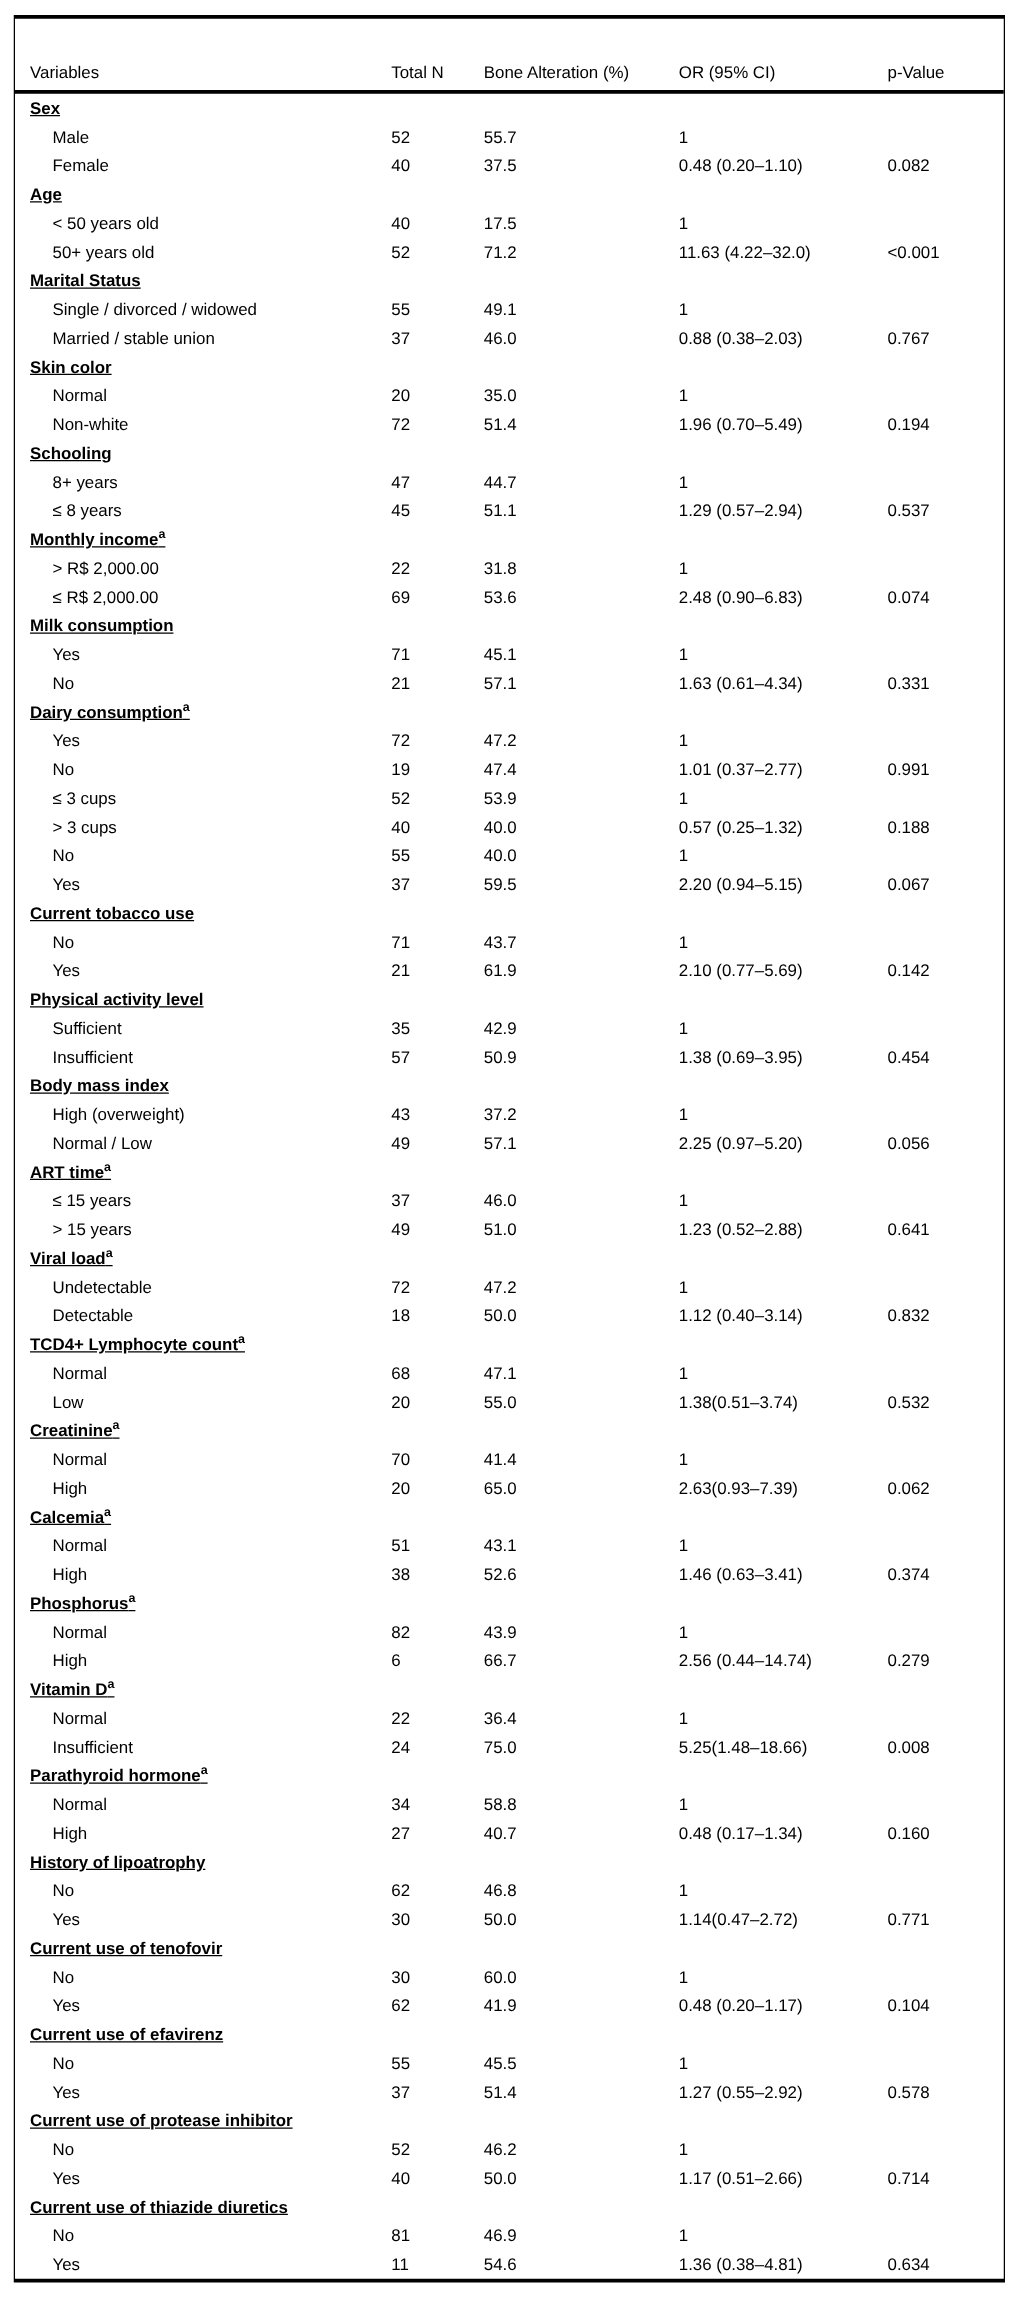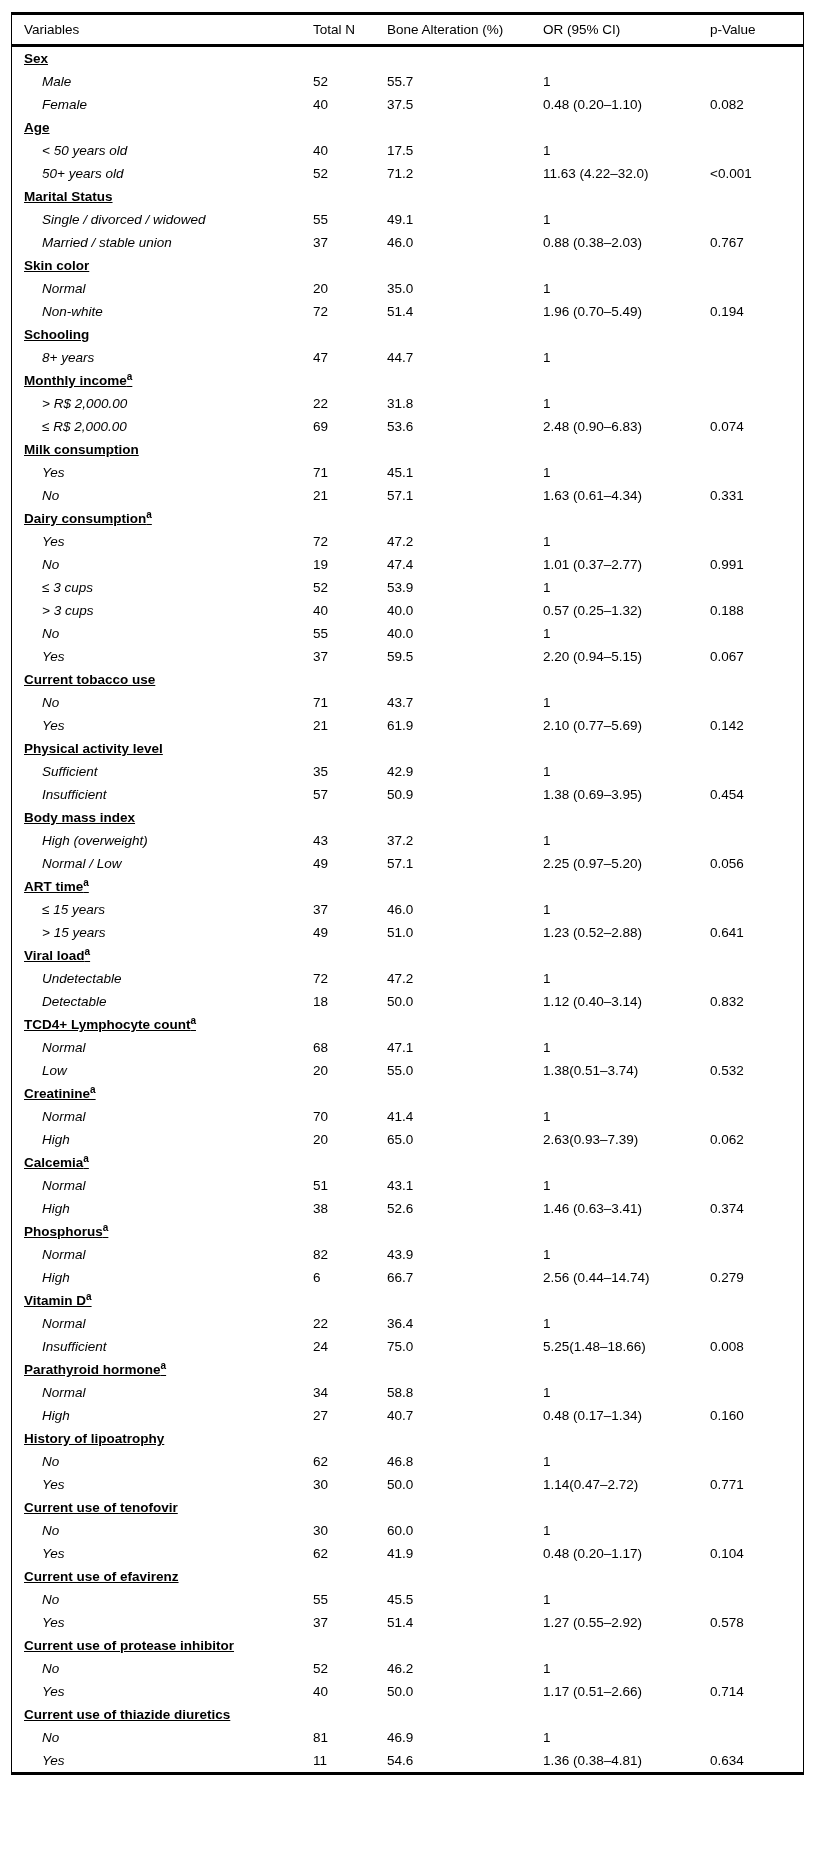--- a/index.html
+++ b/index.html
@@ -27,34 +27,35 @@
     border-top: 3px solid #000;
     border-bottom: 3px solid #000;
     background: #ffffff;
   }
   .thead {
     display: grid;
     grid-template-columns: 301px 74px 156px 167px 1fr;
     height: 29px;
     align-items: center;
     border-bottom: 3px solid #000;
+    margin-top: 28px;
   }
   .row {
     display: grid;
     grid-template-columns: 301px 74px 156px 167px 1fr;
     height: 23px;
     align-items: center;
   }
   .cell {
     white-space: nowrap;
     overflow: visible;
     line-height: 1;
   }
   .var-cell { padding-left: 12px; }
-  .item-label { padding-left: 30px; font-style: italic; }
+  .item-label { padding-left: 30px; }
   .section-label { font-weight: bold; text-decoration: underline; }
   sup {
     font-size: 10px;
     line-height: 0;
     vertical-align: super;
   }
 </style>
 </head>
 <body>
 
@@ -160,20 +161,27 @@
           <div class="cell"></div>
         </div>
         <div class="row">
           <div class="cell var-cell item-label">8+ years</div>
           <div class="cell">47</div>
           <div class="cell">44.7</div>
           <div class="cell">1</div>
           <div class="cell"></div>
         </div>
         <div class="row">
+          <div class="cell var-cell item-label">≤ 8 years</div>
+          <div class="cell">45</div>
+          <div class="cell">51.1</div>
+          <div class="cell">1.29 (0.57–2.94)</div>
+          <div class="cell">0.537</div>
+        </div>
+        <div class="row">
           <div class="cell var-cell section-label"><span>Monthly income</span><sup>a</sup></div>
           <div class="cell"></div>
           <div class="cell"></div>
           <div class="cell"></div>
           <div class="cell"></div>
         </div>
         <div class="row">
           <div class="cell var-cell item-label">&gt; R$ 2,000.00</div>
           <div class="cell">22</div>
           <div class="cell">31.8</div>

